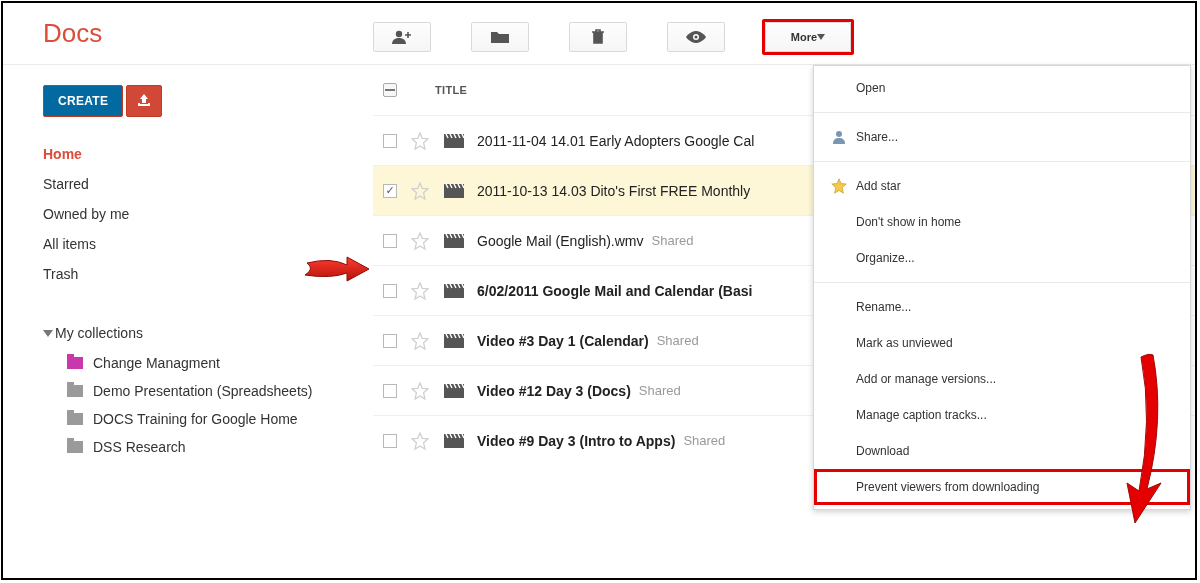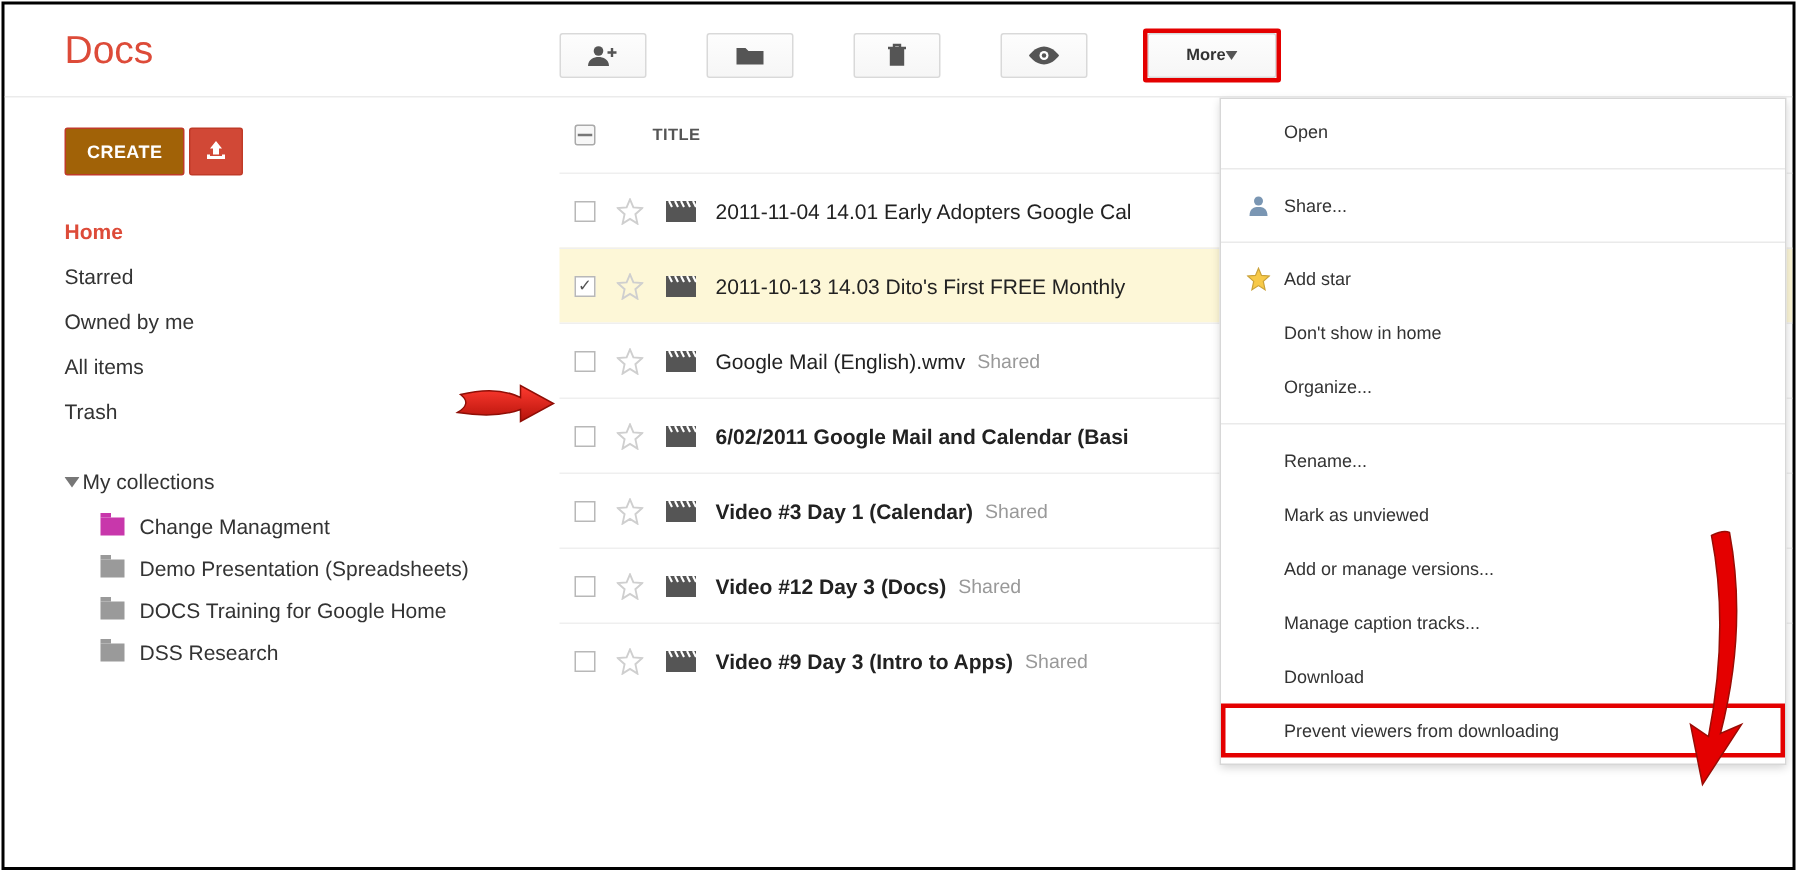--- a/index.html
+++ b/index.html
@@ -69,21 +69,21 @@
     display: flex;
     height: calc(100% - 62px);
   }
   
   .sidebar {
     width: 370px;
     padding: 20px 0 0 40px;
   }
   .create-row { display:flex; gap:3px; margin-bottom: 22px;}
   .create-btn {
-    background: #a16207;
+    background: #0369a1;
     color: #fff;
     font-weight: bold;
     font-size: 12px;
     letter-spacing: .3px;
     border: 1px solid #c03a28;
     border-radius: 2px;
     padding: 8px 14px;
     cursor: pointer;
   }
   .upload-btn {
@@ -96,21 +96,21 @@
   }
   .nav-item {
     padding: 7px 0;
     font-size: 14px;
     color: #333;
     cursor: pointer;
   }
   .nav-item.active { color: #dd4b39; font-weight: bold; }
   .coll-header {
     display:flex; align-items:center; gap:2px;
-    margin-top: 24px; margin-bottom: 8px;
+    margin-top: 36px; margin-bottom: 8px;
     font-size: 14px; color:#333; cursor:pointer;
   }
   .coll-item {
     display:flex; align-items:center; gap:10px;
     padding: 6px 0 6px 24px;
     font-size: 14px; color:#333; cursor:pointer;
   }
   .folder-ic { width:16px; height:12px; background:#9a9a9a; position:relative; }
   .folder-ic::before { content:""; position:absolute; top:-3px; left:0; width:7px; height:3px; background:#9a9a9a; }
   .folder-ic.pink, .folder-ic.pink::before { background:#c837ab; }

